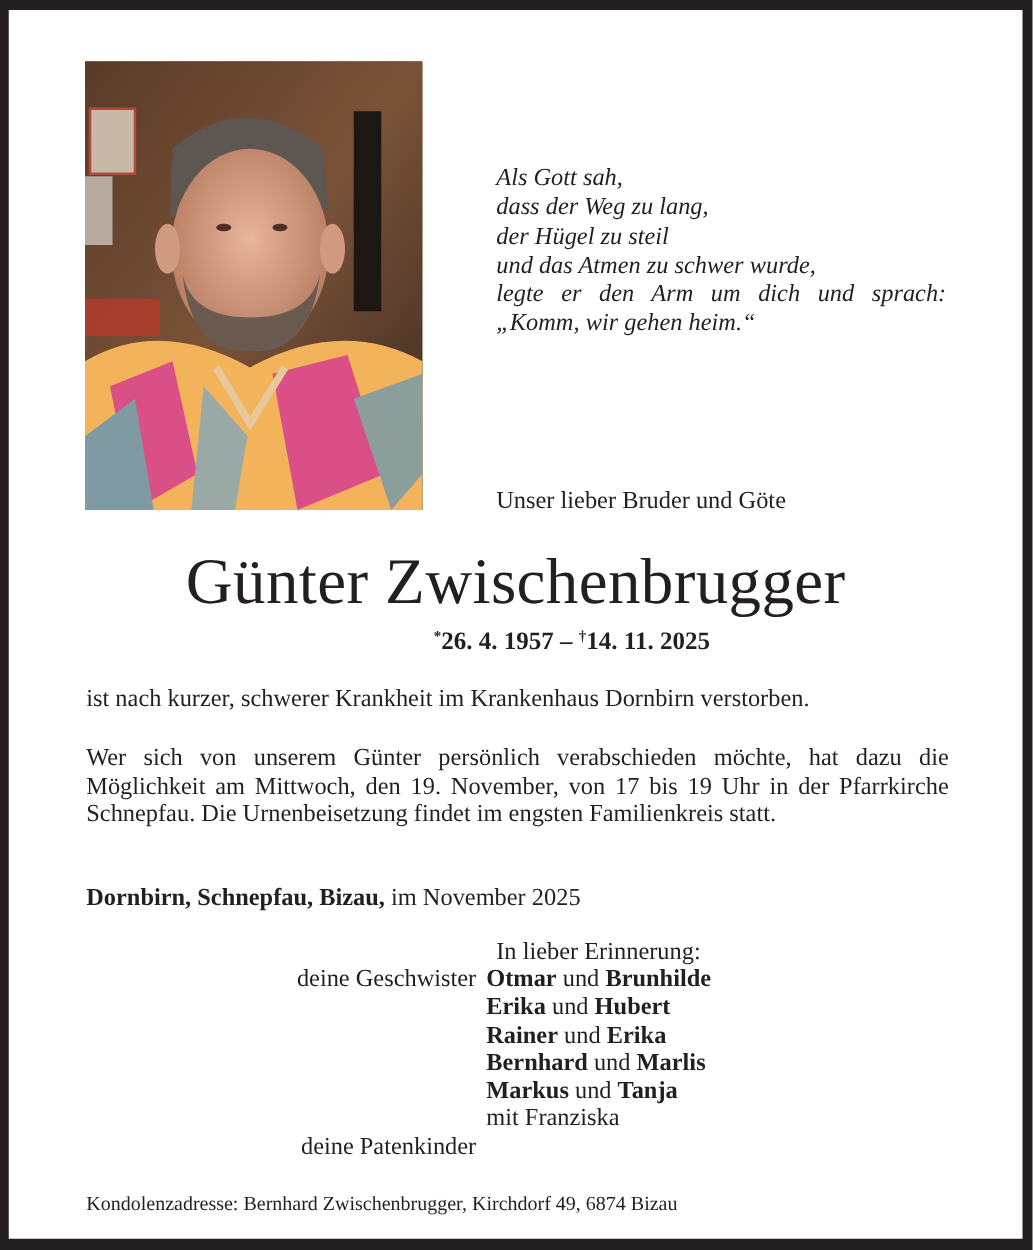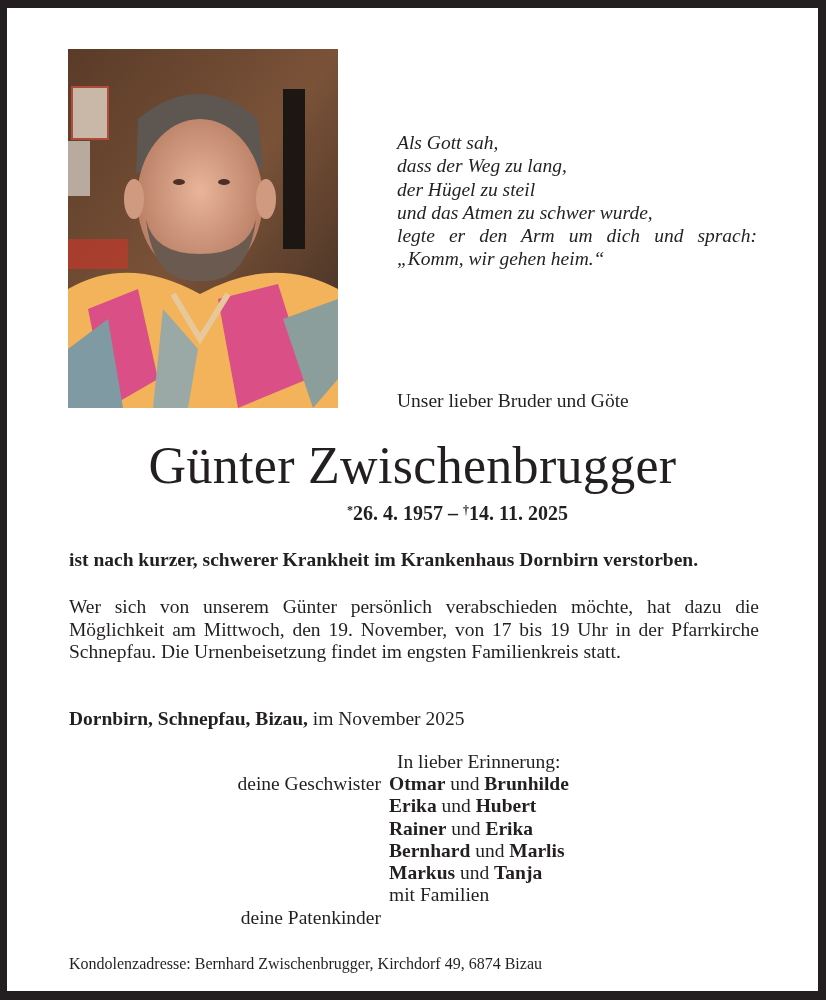--- a/index.html
+++ b/index.html
@@ -23,21 +23,21 @@
   .intro { position:absolute; left:390px; top:382px; font-size:19.5px; }
   .name {
     position:absolute; left:0; width:811px; top:428px; text-align:center;
     font-size:52px; letter-spacing:0.3px; line-height:60px;
   }
   .dates {
     position:absolute; left:0; width:811px; top:494px; text-align:center;
     font-size:20px; font-weight:bold;padding-left:45px;
   }
   .dates sup { font-size:12px; vertical-align:6px; }
-  .body1 { position:absolute; left:62px; top:541px; width:690px; font-size:19.5px;font-weight:bold; }
+  .body1 { position:absolute; left:62px; top:541px; width:690px; font-size:19.5px; }
   .body2 {
     position:absolute; left:62px; top:588px; width:690px; font-size:19.5px;
     line-height:22.5px; text-align:justify;
   }
   .place { position:absolute; left:62px; top:700px; font-size:19.5px; }
   .place b { font-weight:bold; }
   .memory { position:absolute; left:390px; top:743px; font-size:19.5px; }
   .family { position:absolute; left:0; top:765px; width:811px; font-size:19.5px; line-height:22.3px; }
   .frow { display:flex; }
   .frow .lbl { width:382px; text-align:right; padding-right:8px; box-sizing:border-box; }
@@ -127,21 +127,21 @@
     <div class="frow">
       <div class="lbl"></div>
       <div class="val"><b>Bernhard</b><span> und </span><b>Marlis</b></div>
     </div>
     <div class="frow">
       <div class="lbl"></div>
       <div class="val"><b>Markus</b><span> und </span><b>Tanja</b></div>
     </div>
     <div class="frow">
       <div class="lbl"></div>
-      <div class="val">mit Familien</div>
+      <div class="val">mit Franziska</div>
     </div>
     <div class="frow">
       <div class="lbl">deine Patenkinder</div>
     </div>
   </div>
 
   <div class="address">Kondolenzadresse: Bernhard Zwischenbrugger, Kirchdorf 49, 6874 Bizau</div>
 </div>
 
 </body></html>

